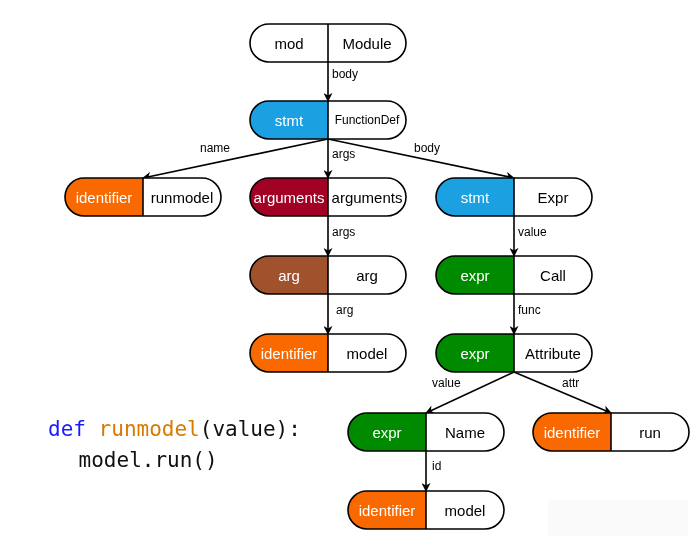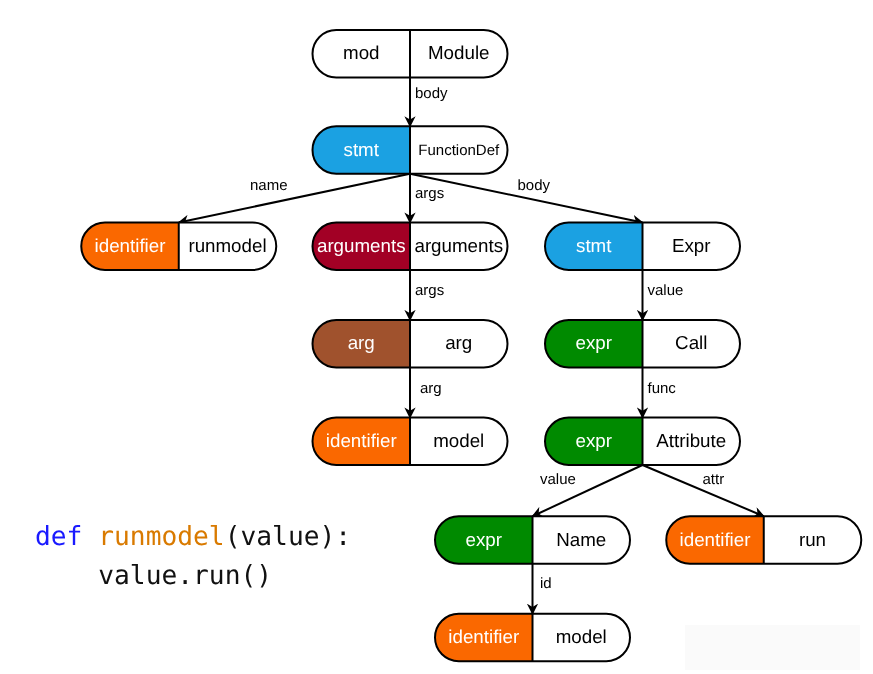--- a/index.html
+++ b/index.html
@@ -2,21 +2,21 @@
 <html><head>
 <meta charset="utf-8">
 <style>
   html, body { margin: 0; padding: 0; background: #ffffff; }
   body { width: 698px; height: 539px; position: relative; overflow: hidden; font-family: "Liberation Sans", sans-serif; }
   #diagram { position: absolute; left: 0; top: 0; width: 698px; height: 539px; }
   .node-text { font-family: "Liberation Sans", sans-serif; font-size: 15px; dominant-baseline: central; text-anchor: middle; }
   .node-text.small { font-size: 12px; }
   .edge-label { font-family: "Liberation Sans", sans-serif; font-size: 12px; fill: #000; }
   .code { position: absolute; left: 28px; top: 414px; font-family: "DejaVu Sans Mono", monospace; font-size: 21px; line-height: 31px; color: #111; white-space: pre; }
-  .code .kw { color: #1a1aff; }
+  .code .kw { color: #1a1aff; margin-left: 20px; }
   .code .fn { color: #d97a00; }
   .watermark { position: absolute; left: 548px; top: 500px; width: 140px; height: 36px; background: #fafafa; }
 </style>
 </head>
 <body>
 
 <svg id="diagram" xmlns="http://www.w3.org/2000/svg" width="698" height="539" viewBox="0 0 698 539">
   <defs>
     <marker id="arrow" viewBox="0 0 10 10" refX="9" refY="5" markerWidth="9" markerHeight="9" orient="auto-start-reverse" markerUnits="userSpaceOnUse">
       <path d="M0,0 L10,5 L0,10 L3,5 Z" fill="#000"></path>
@@ -162,15 +162,15 @@
         <path d="M426,491 L485,491 A19,19 0 0 1 485,529 L426,529 Z" fill="#fff" stroke="none"></path>
         <rect x="348" y="491" width="156" height="38" rx="19" ry="19" fill="none" stroke="#000" stroke-width="1.6"></rect>
         <line x1="426" y1="491" x2="426" y2="529" stroke="#000" stroke-width="1.6"></line>
         <text x="387" y="510" class="node-text" fill="#fff">identifier</text>
         <text x="465" y="510" class="node-text" fill="#000">model</text>
       </g>
     </g>
 </svg>
 
 <div class="code"><span class="kw">def</span> <span class="fn">runmodel</span><span>(value):</span>
-<span>    value.run()</span></div>
+<span>    model.run()</span></div>
 
 <div class="watermark"></div>
 
 </body></html>

